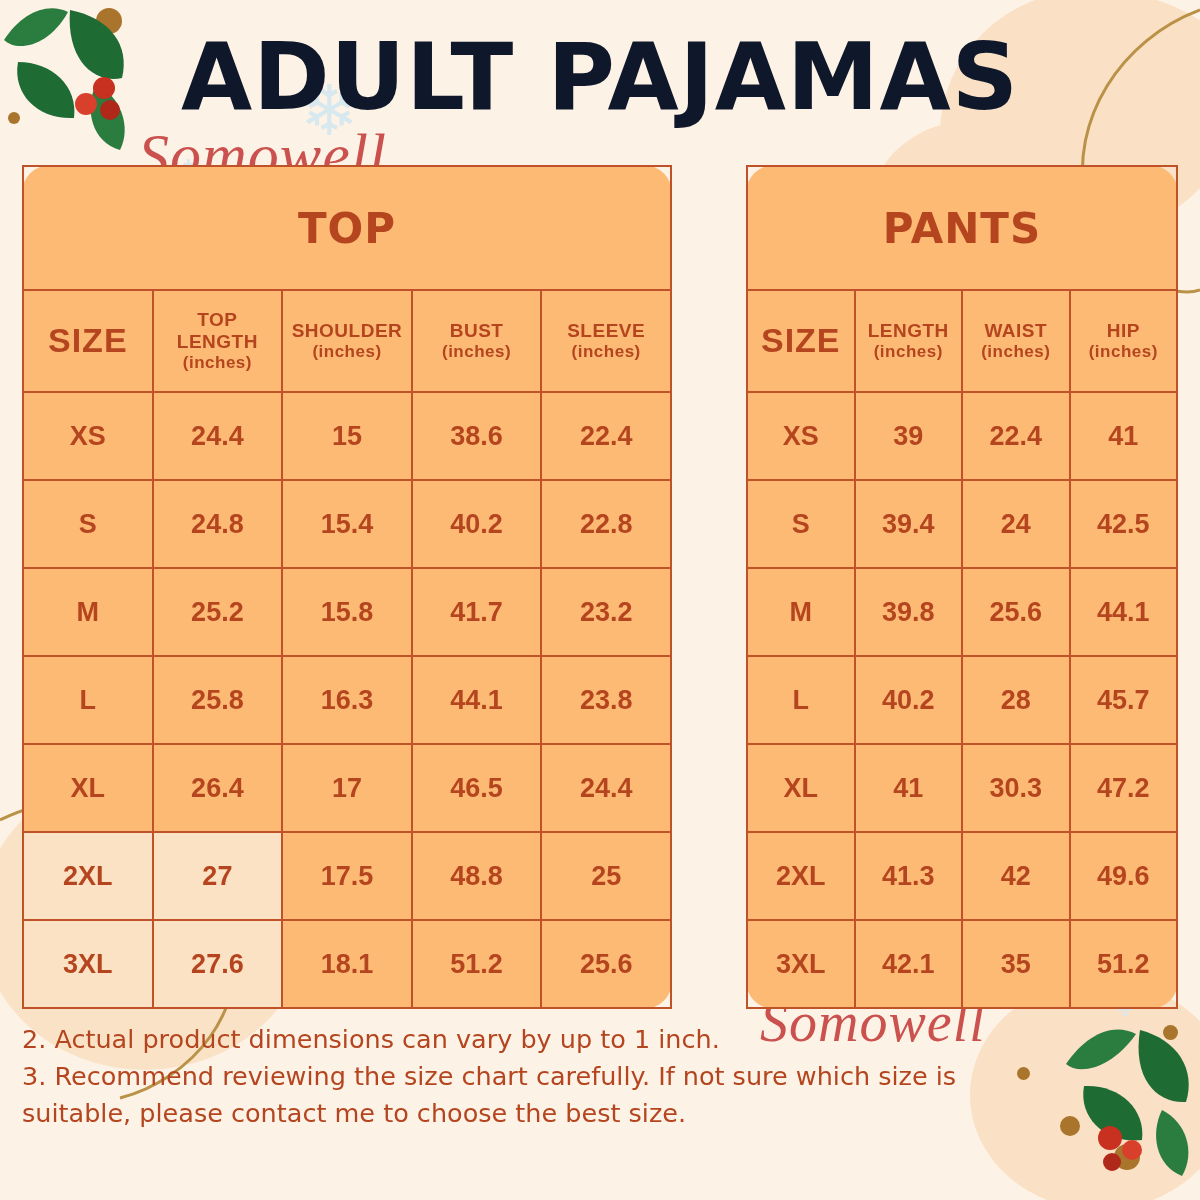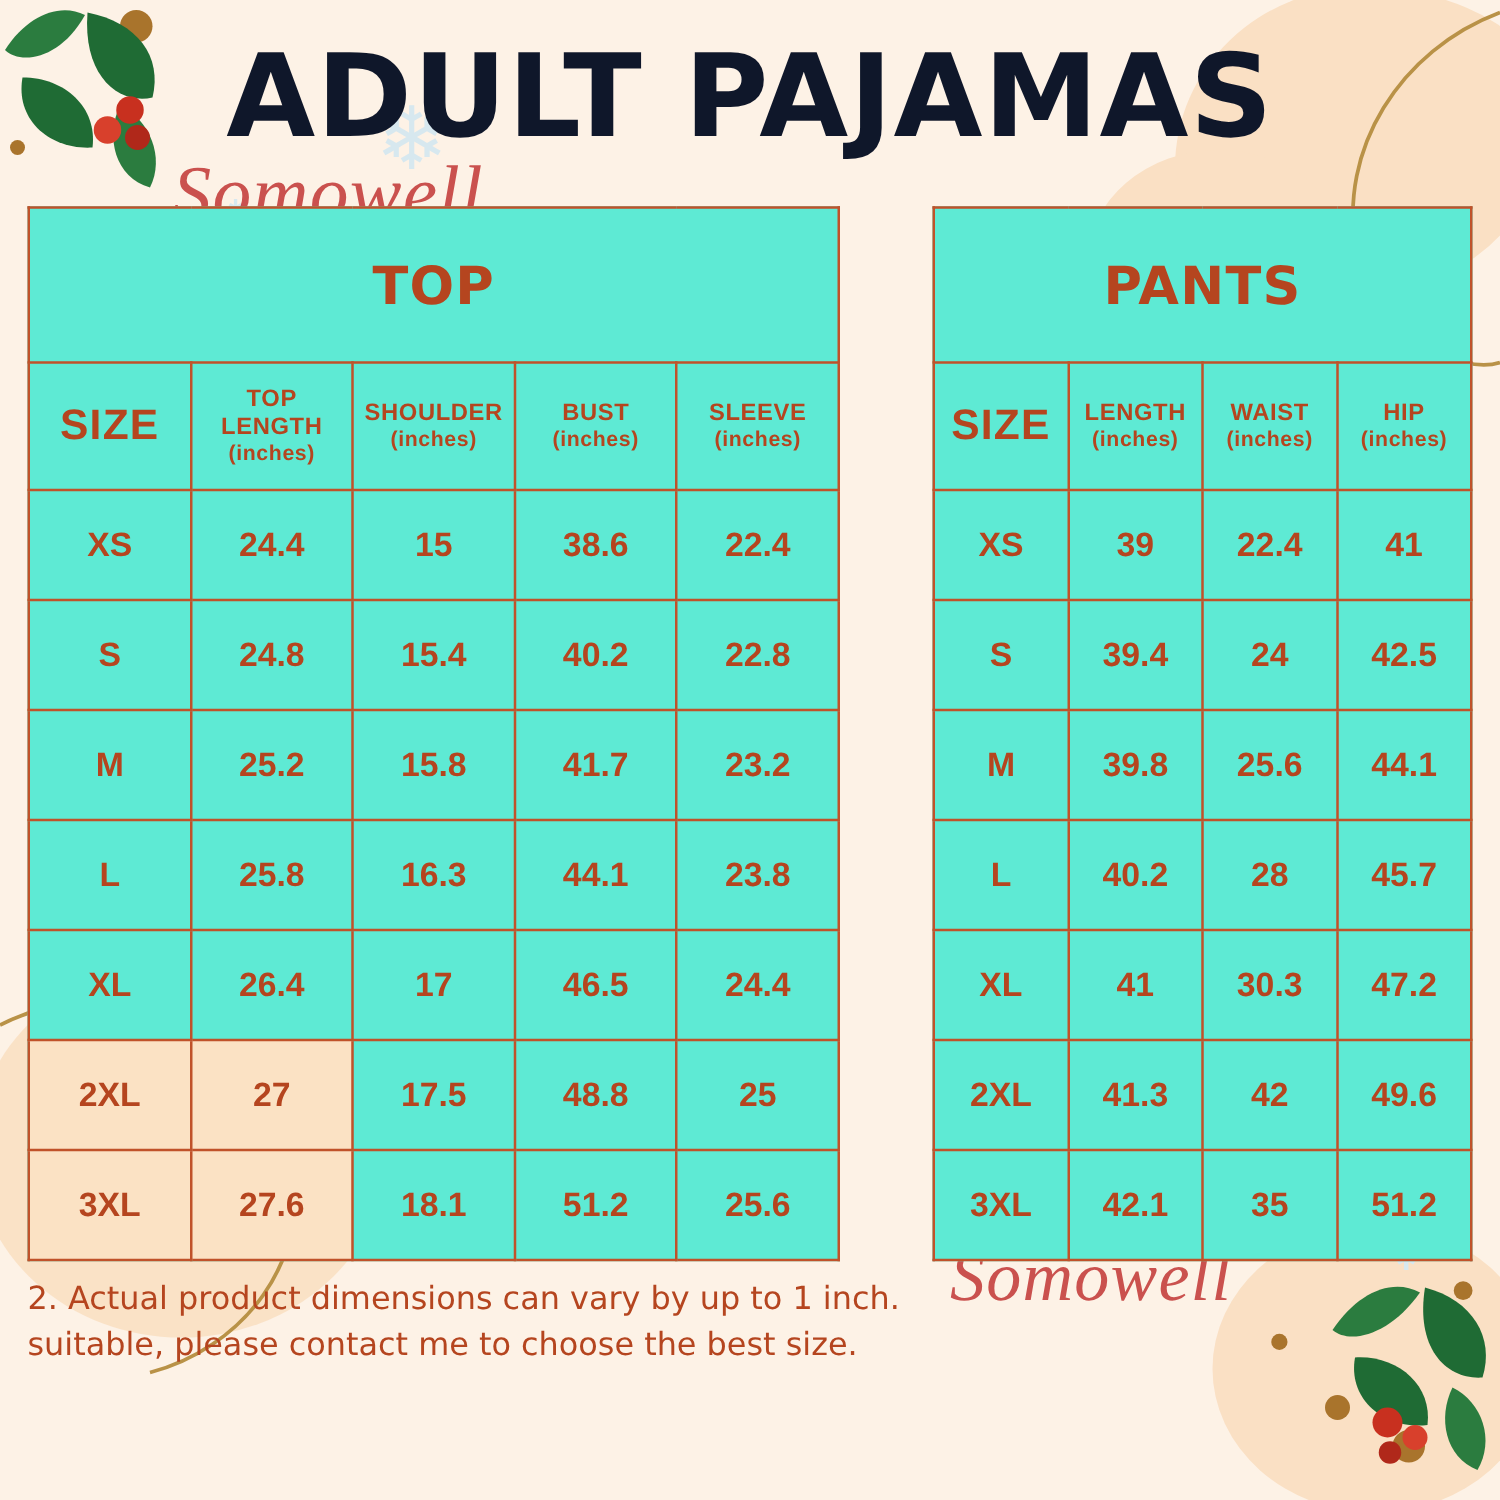--- a/index.html
+++ b/index.html
@@ -41,22 +41,23 @@
   .charts{
     position:relative;z-index:3;
     display:flex;
     justify-content:space-between;
     padding:0 22px;
     margin-top:34px;
     box-sizing:border-box;
   }
   table{
     border-collapse:collapse;
-    background:#5eead4;
+    background:#fdba74;
     table-layout:fixed;
+    border-radius:28px;
   }
   table.top-table{width:650px;}
   table.pants-table{width:432px;}
   th,td{
     border:2px solid #c0522a;
     text-align:center;
     color:#b5451f;
     font-weight:bold;
   }
   .chart-title{
@@ -291,14 +292,15 @@
         <td class="val">42.1</td>
         <td class="val">35</td>
         <td class="val">51.2</td>
       </tr>
     </tbody>
   </table>
 </div>
 
 <div class="notes">
   <div>2. Actual product dimensions can vary by up to 1 inch.</div>
+  <div>3. Recommend reviewing the size chart carefully. If not sure which size is</div>
   <div>suitable, please contact me to choose the best size.</div>
 </div>
 
 </body></html>

